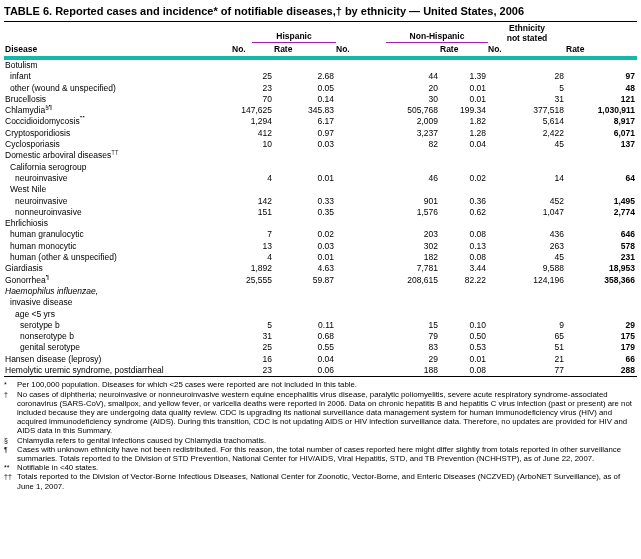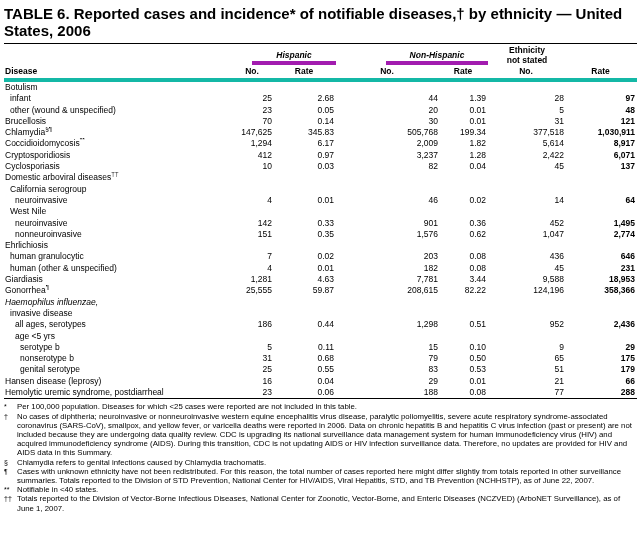--- a/index.html
+++ b/index.html
@@ -4,41 +4,41 @@
 <style>
   * { box-sizing: border-box; }
   html, body { margin: 0; padding: 0; }
   body {
     width: 641px; height: 559px; overflow: hidden;
     background: #ffffff; color: #000000;
     font-family: "Liberation Sans", "DejaVu Sans", sans-serif;
     font-size: 8.5px;
   }
   .page { padding: 5px 4px 0 4px; }
-  .title { font-size: 15px; font-weight: bold; margin-bottom: 4px; }
+  .title { font-size: 11px; font-weight: bold; margin-bottom: 4px; }
 
   table {
     border-collapse: collapse; table-layout: fixed; width: 633px;
     border-top: 1px solid #000; border-bottom: 1px solid #000;
   }
   th, td { padding: 0; vertical-align: bottom; font-size: 8.5px; }
   thead th { font-weight: bold; }
 
   .group-label {
     display: block; text-align: center;
-    border-bottom: 4px solid #a21caf;
-    padding: 3px 0 1px 0; line-height: 10px; font-style: italic;
+    border-bottom: 1px solid #a21caf;
+    padding: 3px 0 1px 0; line-height: 10px;
   }
   .group-h  .group-label { margin-left: 20px; }
   .group-nh .group-label { margin-left: 50px; }
   .group-ns { line-height: 9.5px; padding-top: 2px; }
 
   .subhead th { border-bottom: 4px solid #14b8a6; line-height: 13px; }
   .subhead .disease-h { text-align: left; padding-left: 1px; }
-  th.num { text-align: center; padding-right: 2px; }
+  th.num { text-align: left; padding-right: 2px; }
 
   tbody td { line-height: 11.3px; }
   td.disease { text-align: left; white-space: nowrap; overflow: hidden; }
   td.num { text-align: right; padding-right: 2px; }
   td.total { font-weight: bold; }
   .italic { font-style: italic; }
   sup { font-size: 6.5px; line-height: 0; vertical-align: super; }
 
   .ind-0 { padding-left: 1px; }
   .ind-1 { padding-left: 6px; }
@@ -230,31 +230,40 @@
         <tr>
           <td class="disease ind-1">human granulocytic</td>
           <td class="num">7</td>
           <td class="num">0.02</td>
           <td class="num">203</td>
           <td class="num">0.08</td>
           <td class="num">436</td>
           <td class="num total">646</td>
         </tr>
         <tr>
+          <td class="disease ind-1">human monocytic</td>
+          <td class="num">13</td>
+          <td class="num">0.03</td>
+          <td class="num">302</td>
+          <td class="num">0.13</td>
+          <td class="num">263</td>
+          <td class="num total">578</td>
+        </tr>
+        <tr>
           <td class="disease ind-1">human (other &amp; unspecified)</td>
           <td class="num">4</td>
           <td class="num">0.01</td>
           <td class="num">182</td>
           <td class="num">0.08</td>
           <td class="num">45</td>
           <td class="num total">231</td>
         </tr>
         <tr>
           <td class="disease ind-0">Giardiasis</td>
-          <td class="num">1,281</td>
+          <td class="num">1,892</td>
           <td class="num">4.63</td>
           <td class="num">7,781</td>
           <td class="num">3.44</td>
           <td class="num">9,588</td>
           <td class="num total">18,953</td>
         </tr>
         <tr>
           <td class="disease ind-0">Gonorrhea<sup>¶</sup></td>
           <td class="num">25,555</td>
           <td class="num">59.87</td>
@@ -275,29 +284,20 @@
         <tr>
           <td class="disease ind-1">invasive disease</td>
           <td class="num"></td>
           <td class="num"></td>
           <td class="num"></td>
           <td class="num"></td>
           <td class="num"></td>
           <td class="num total"></td>
         </tr>
         <tr>
-          <td class="disease ind-2">all ages, serotypes</td>
-          <td class="num">186</td>
-          <td class="num">0.44</td>
-          <td class="num">1,298</td>
-          <td class="num">0.51</td>
-          <td class="num">952</td>
-          <td class="num total">2,436</td>
-        </tr>
-        <tr>
           <td class="disease ind-2">age &lt;5 yrs</td>
           <td class="num"></td>
           <td class="num"></td>
           <td class="num"></td>
           <td class="num"></td>
           <td class="num"></td>
           <td class="num total"></td>
         </tr>
         <tr>
           <td class="disease ind-3">serotype b</td>

